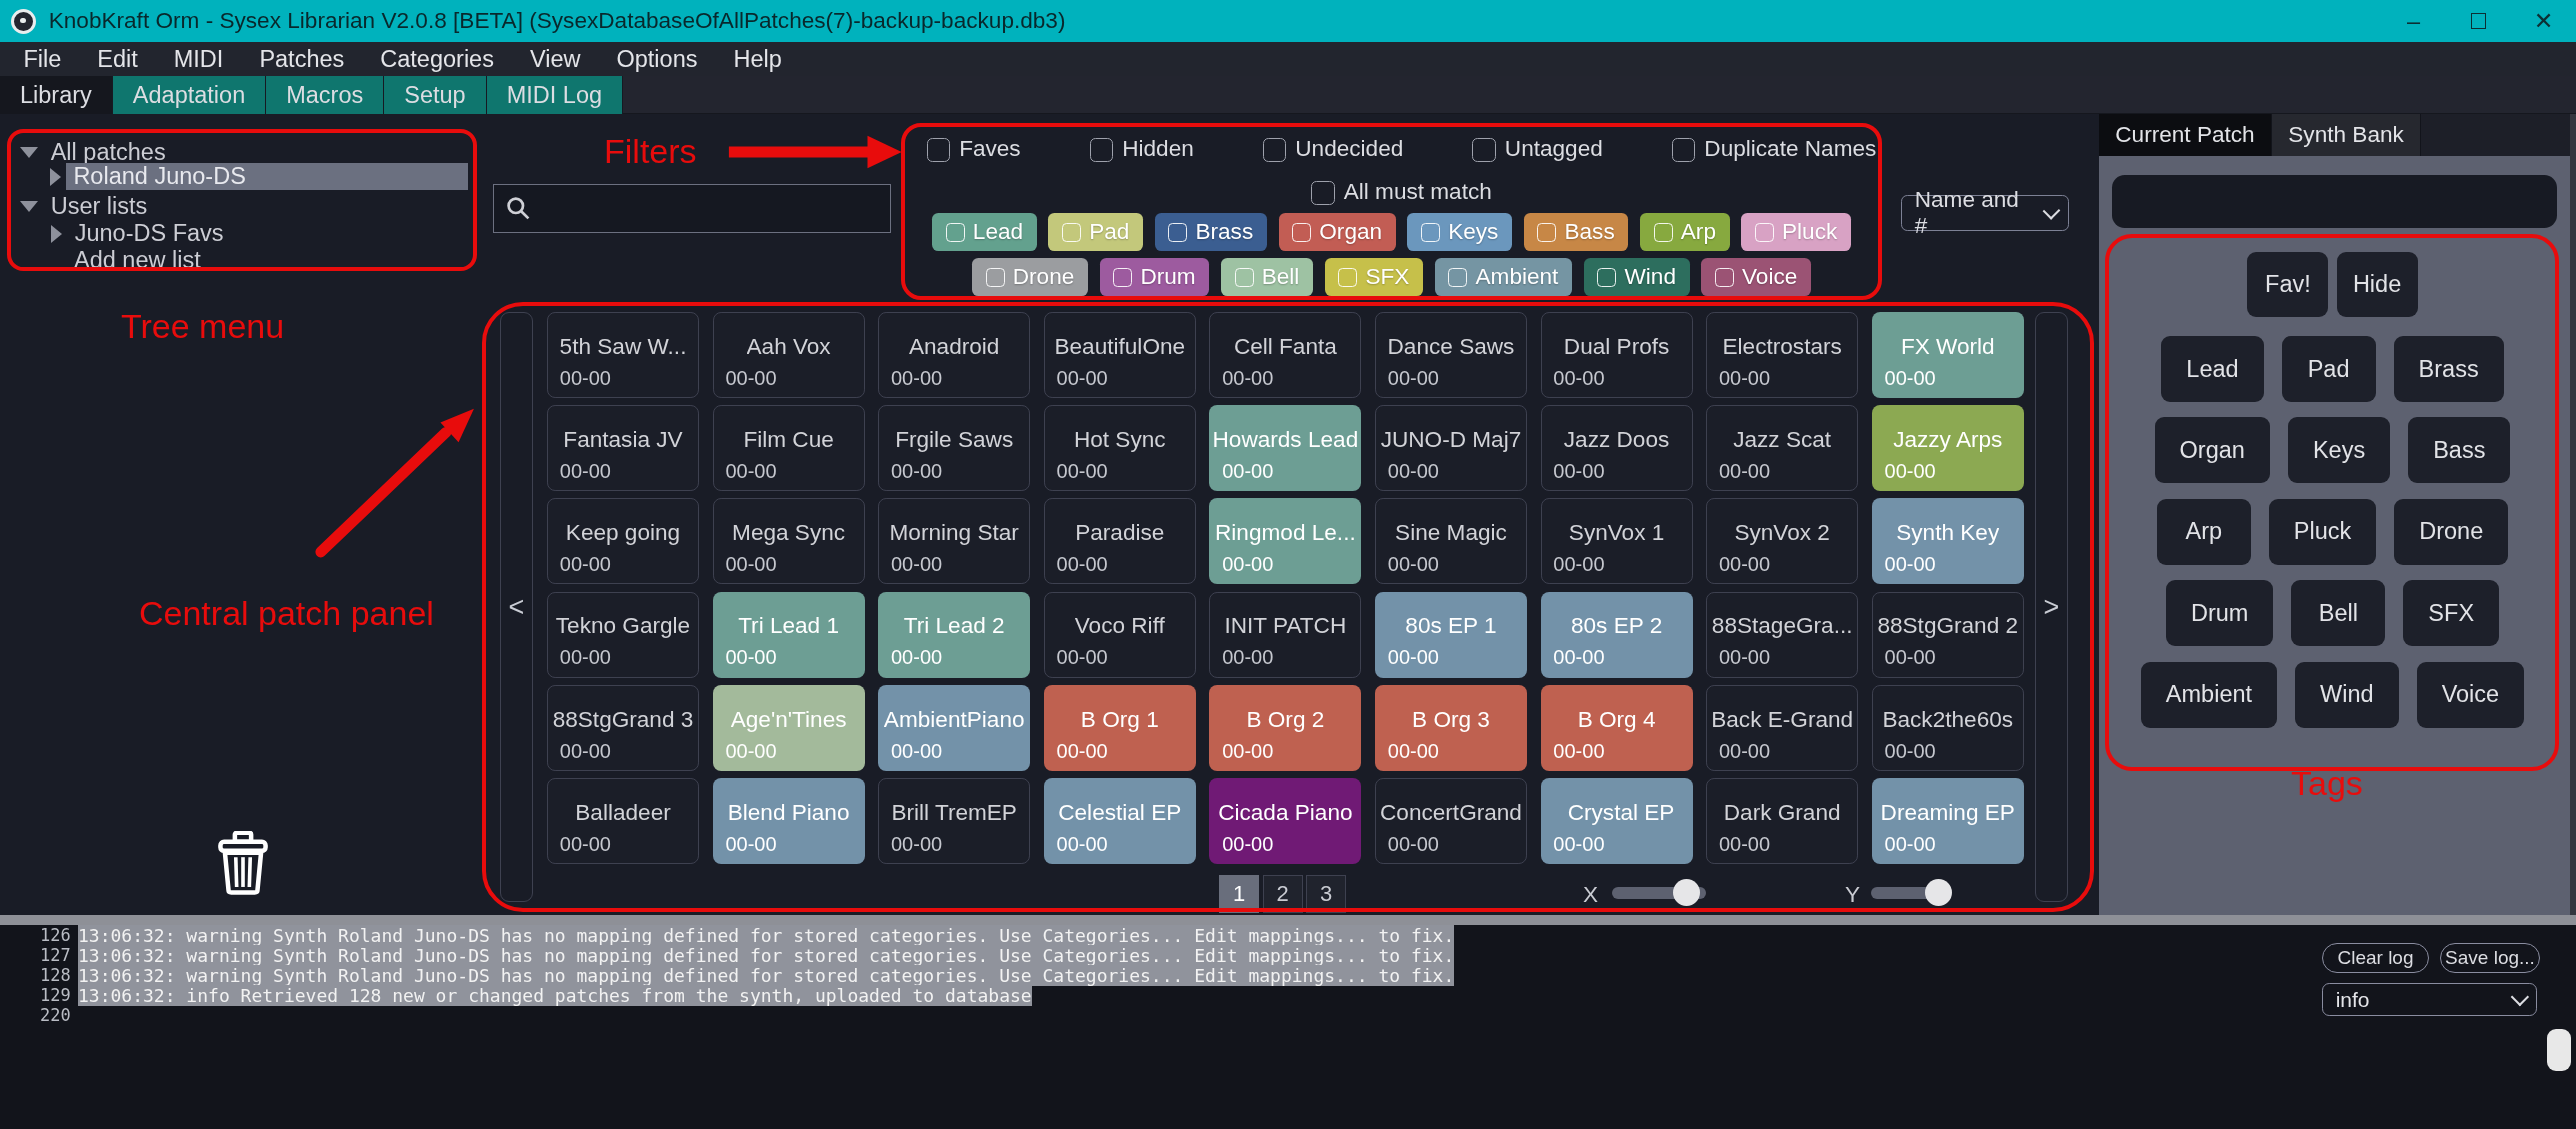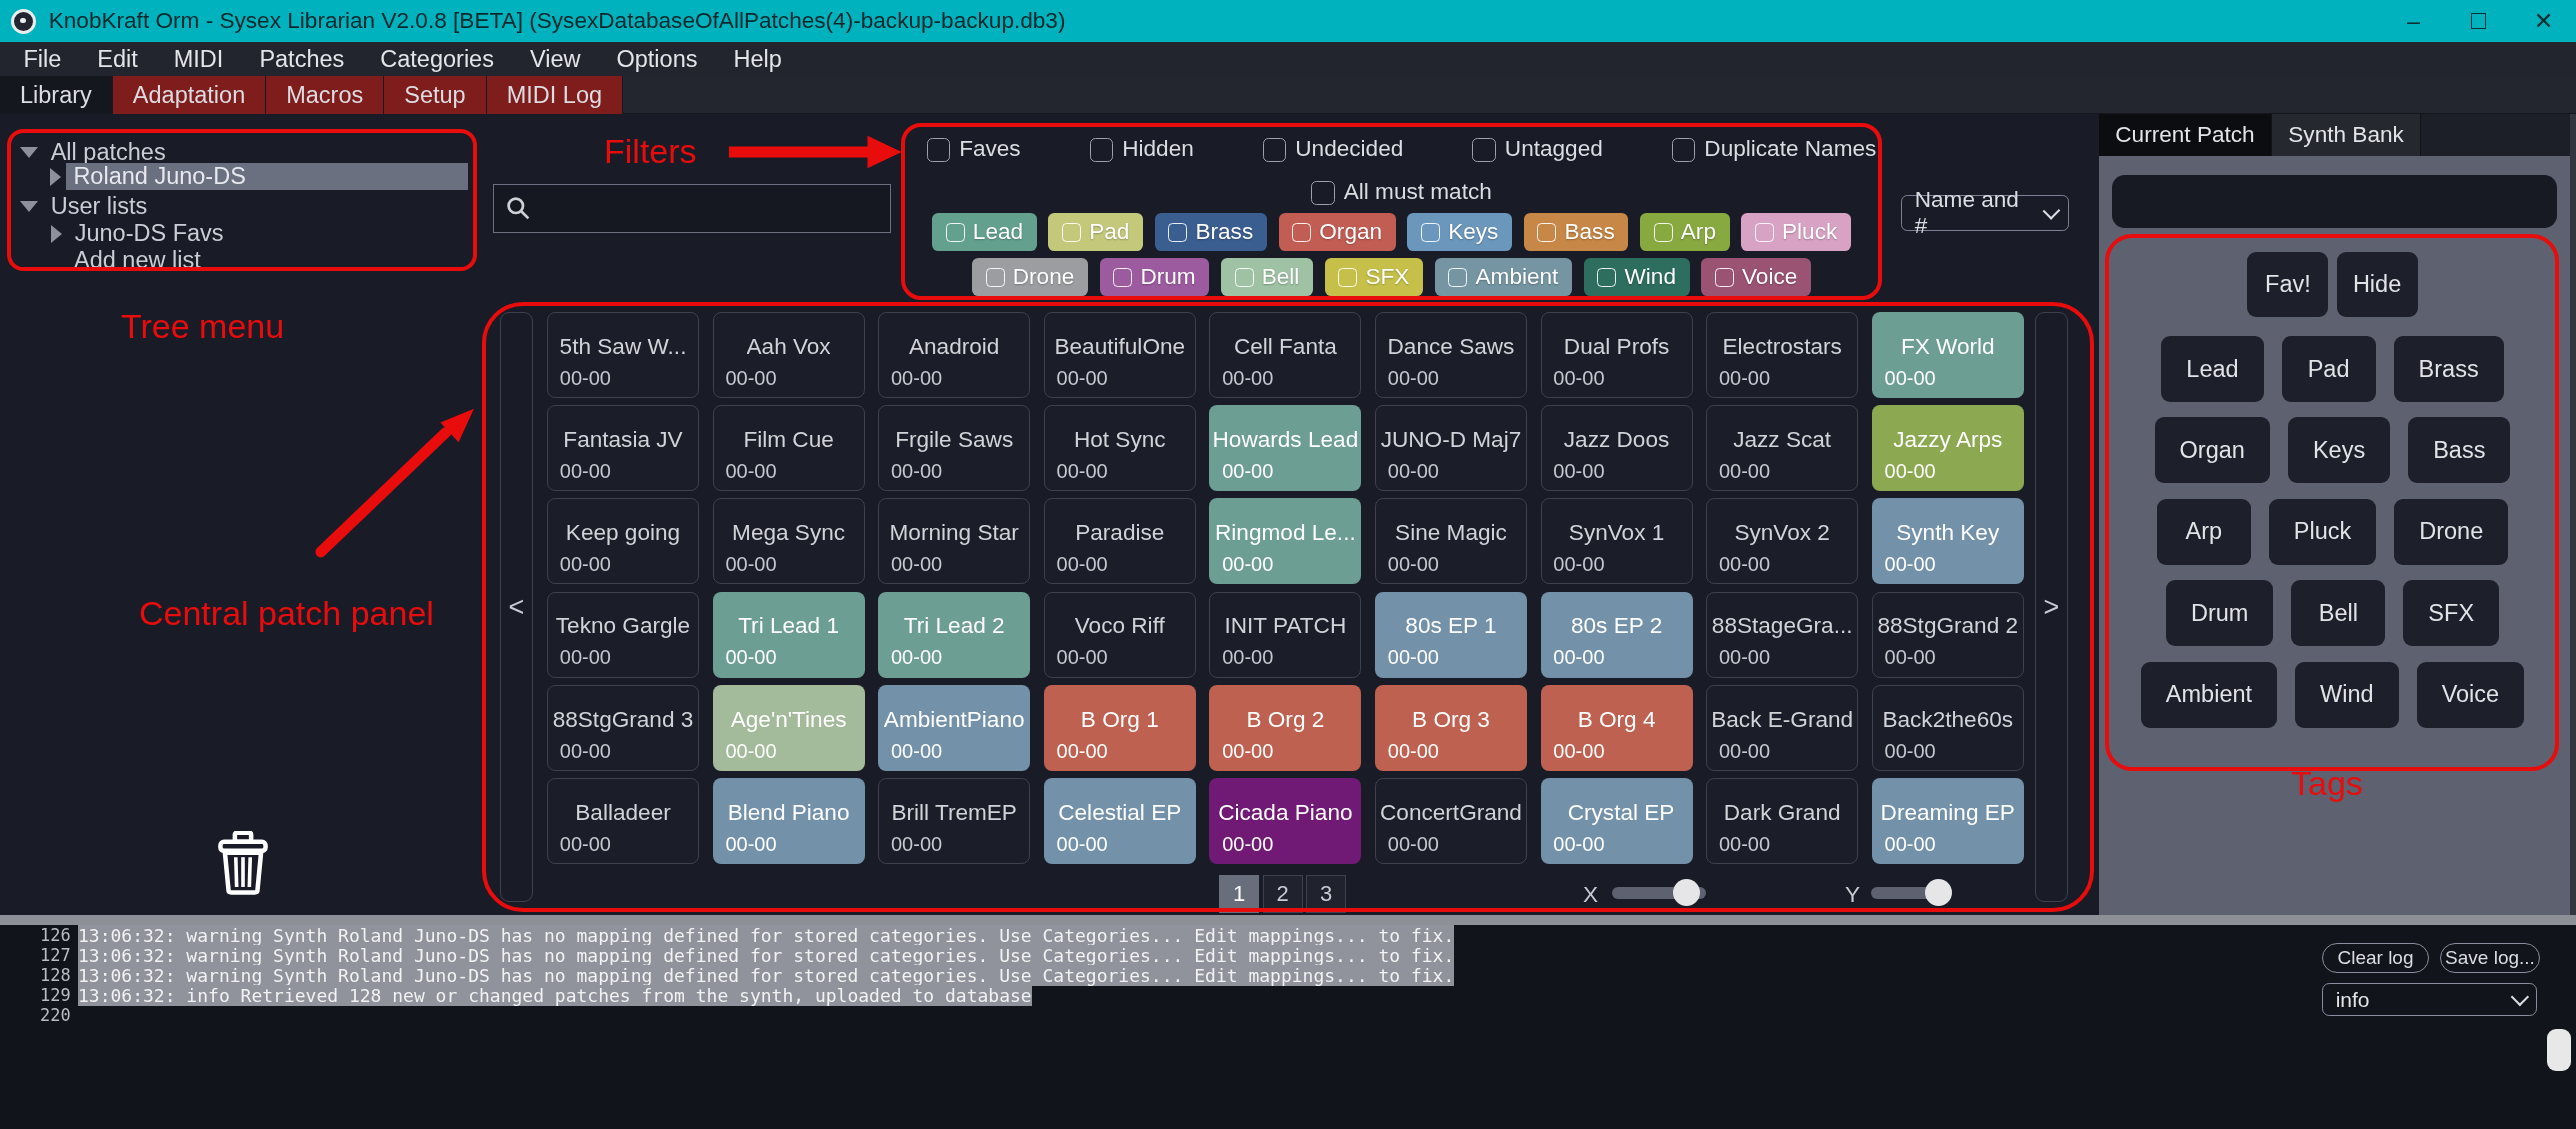--- a/index.html
+++ b/index.html
@@ -23,21 +23,21 @@
   
   .menubar { position:absolute; left:0; top:42px; width:2576px; height:34px;
              background:#22252e; display:flex; align-items:center; padding-left:5.4px; }
   .menu-item { padding:8px 18px; font-size:23.5px; color:#e4e5e9; height:34px;
                display:flex; align-items:center; }
 
   
   .tabstrip { position:absolute; left:0; top:76px; width:2576px; height:38px;
               background:#23252f; display:flex; border-bottom:0.9px solid #15171e;}
   .tab { padding:0 20px; height:38px; display:flex; align-items:center; font-size:23.5px;
-         background:#7f1d1d; border-right:0.9px solid #171922; color:#dcdde2; }
+         background:#0f766e; border-right:0.9px solid #171922; color:#dcdde2; }
   .tab.active { background:#15171e; }
 
   
   .tree-row { position:absolute; height:27px; display:flex; align-items:center; font-size:23.5px; color:#cccdd4; }
   .tri { display:inline-block; width:0; height:0; margin-right:12.7px; }
   .tri-down { border-left:9px solid transparent; border-right:9px solid transparent; border-top:11.8px solid #8e919c; }
   .tri-right { border-top:9px solid transparent; border-bottom:9px solid transparent; border-left:11.8px solid #8e919c; }
   .tree-selected { position:absolute; left:66px; top:163px; width:402px; height:27px; background:#6b7080;
                    display:flex; align-items:center; }
 
@@ -125,21 +125,21 @@
   .anno-box { position:absolute; border:4.5px solid #e80c0c; background:transparent; pointer-events:none; }
   .anno-label { position:absolute; color:#e80c0c; font-size:34px; pointer-events:none; }
   .chev { display:inline-block; width:12.7px; height:12.7px; border-right:2.7px solid #dcdde2;
           border-bottom:2.7px solid #dcdde2; transform:rotate(45deg) translateY(-3.6px); }
 </style>
 </head>
 <body>
 
 <div class="titlebar">
   <div class="app-icon"></div>
-  <div class="title-text">KnobKraft Orm - Sysex Librarian V2.0.8 [BETA] (SysexDatabaseOfAllPatches(4)-backup-backup.db3)</div>
+  <div class="title-text">KnobKraft Orm - Sysex Librarian V2.0.8 [BETA] (SysexDatabaseOfAllPatches(7)-backup-backup.db3)</div>
   <div class="win-controls">
     <div class="win-btn">–</div>
     <div class="win-btn">
         <span class="max-glyph"></span>
       </div>
     <div class="win-btn">✕</div>
   </div>
 </div>
 
 <div class="menubar" id="menubar">

